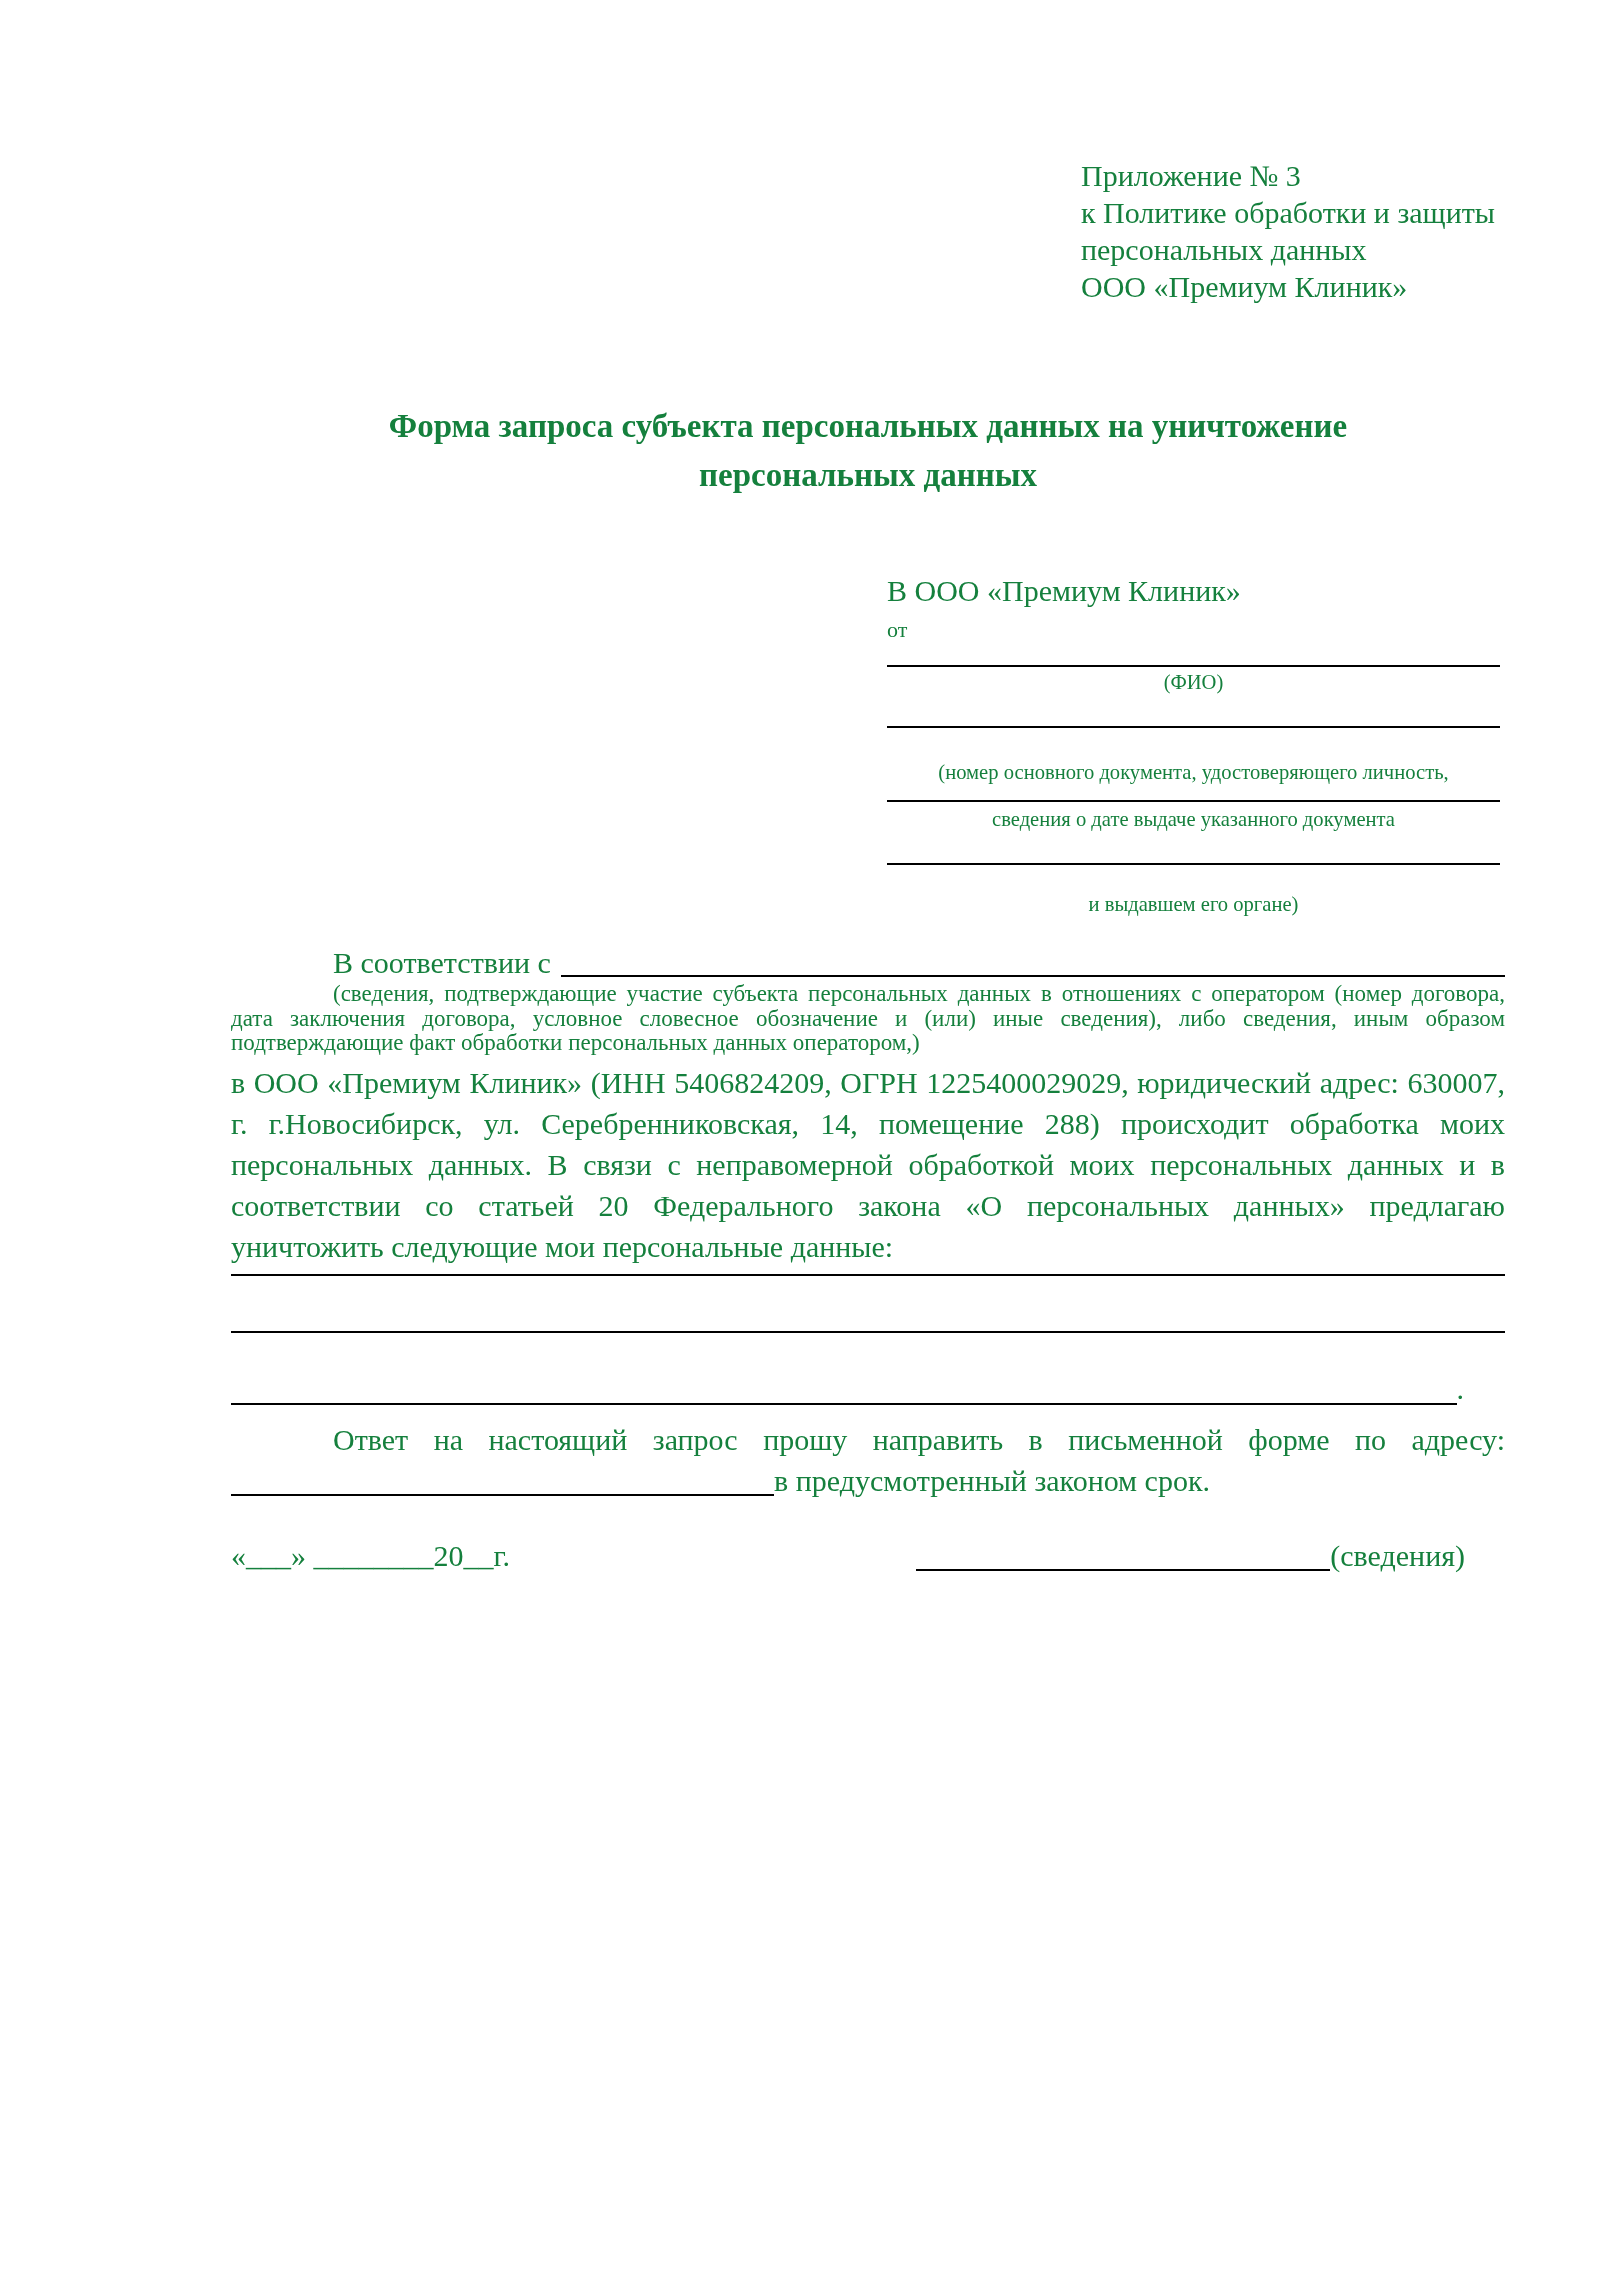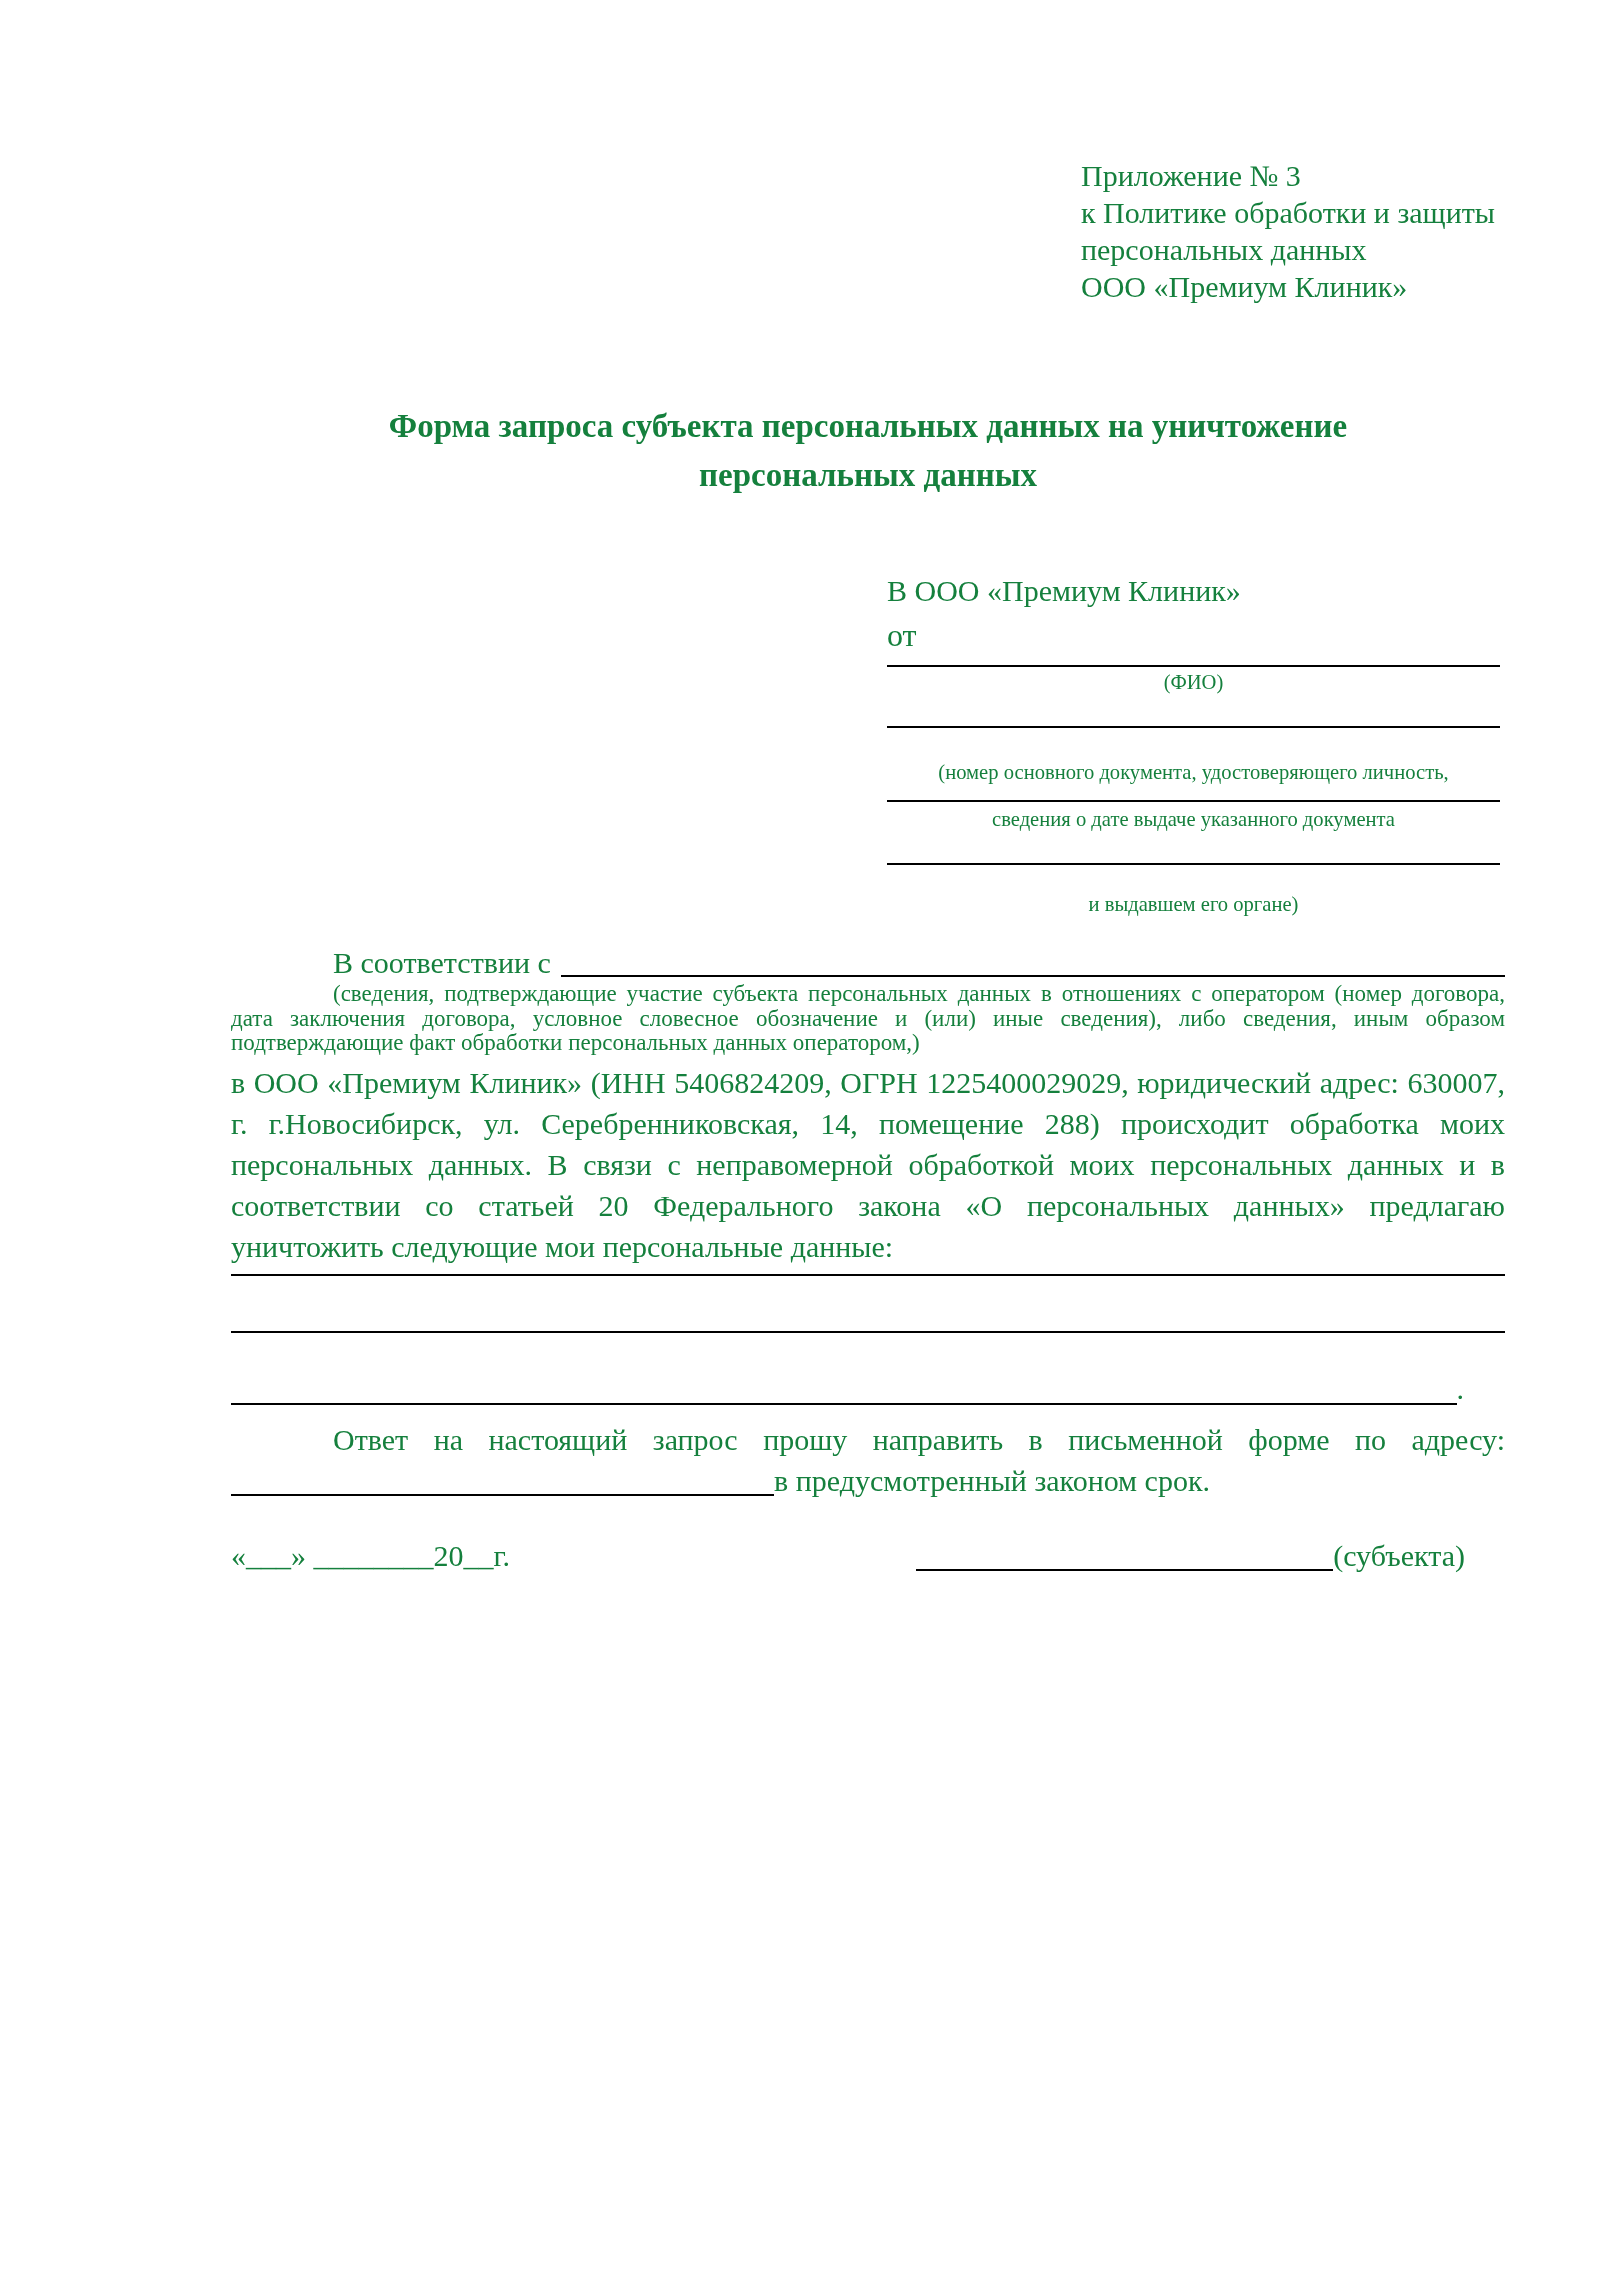--- a/index.html
+++ b/index.html
@@ -13,21 +13,21 @@
   }
   .abs{position:absolute;}
   .hline{position:absolute;height:0;border-top:2.9px solid #000;}
   .body-text{font-size:30px;line-height:41px;}
   .small-text{font-size:23px;line-height:24.5px;}
 
   .header-block{left:1081px;top:157px;font-size:30px;line-height:37px;text-align:left;}
   .doc-title{left:231px;top:402px;width:1274px;text-align:center;font-weight:bold;font-size:33px;line-height:49px;}
 
   .addr-to{left:887px;top:574px;font-size:30px;}
-  .addr-from{left:887px;top:617px;font-size:32px;}
+  .addr-from{left:887px;top:617px;font-size:22px;}
   .addr-caption{left:887px;width:613px;text-align:center;font-size:20.6px;line-height:24.5px;}
 
   .accordance{left:231px;top:943px;width:1274px;display:flex;font-size:30px;line-height:39px;padding-left:102px;box-sizing:border-box;}
   .fill{flex:1;border-bottom:2.9px solid #000;margin-bottom:4.9px;}
   .note{left:231px;top:982px;width:1274px;text-align:justify;text-indent:102px;}
   .main-par{left:231px;top:1062px;width:1274px;text-align:justify;}
 
   .reason-row{left:231px;top:1338px;width:1274px;display:flex;font-size:30px;line-height:41px;padding-left:102px;box-sizing:border-box;}
   .reason-row .label{white-space:nowrap;padding-right:7.8px;}
   .period-row{left:231px;top:1372px;width:1274px;display:flex;font-size:30px;line-height:33px;height:33px;padding-right:41px;box-sizing:border-box;}
@@ -94,17 +94,17 @@
     <span class="fill"></span>
     <span>в предусмотренный законом срок.</span>
   </div>
 
   <div class="abs answer-line body-text">Ответ на настоящий запрос прошу направить в письменной форме по адресу:</div>
 
   <div class="abs footer-date">«___» ________20__г.</div>
 
   <div class="abs signature-row">
     <span class="fill"></span>
-    <span class="caption">(субъекта)</span>
+    <span class="caption">(сведения)</span>
   </div>
 
 </div>
 
 
 </body></html>

